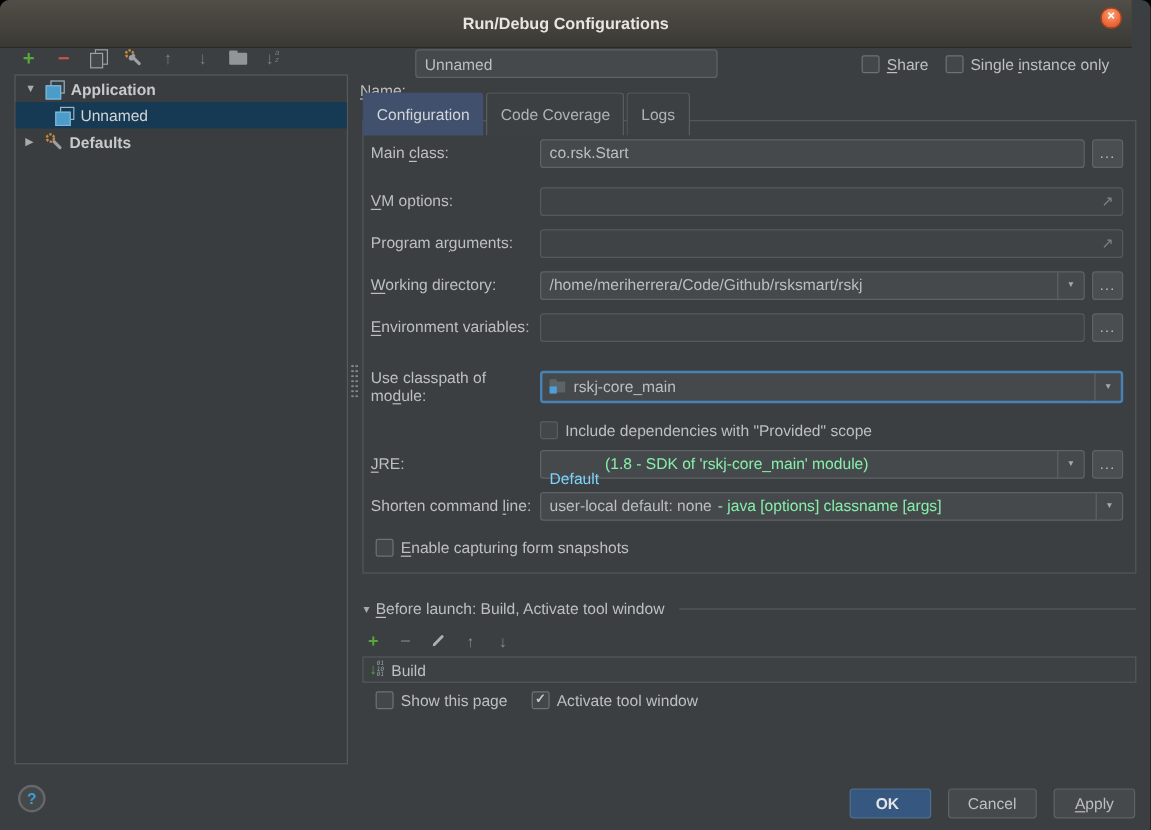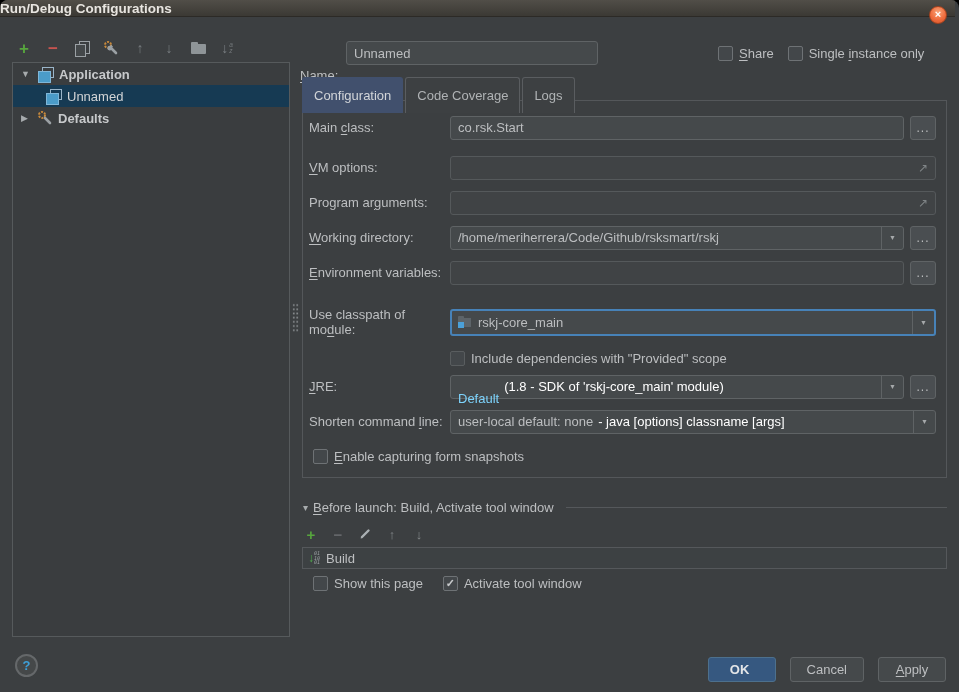--- a/index.html
+++ b/index.html
@@ -7,24 +7,24 @@
   .window {
     position:relative; width:959px; height:692px;
     background:#3c3f41; color:#bdbfc1;
     font-family:"Liberation Sans", sans-serif; font-size:13px;
     border-radius:8px 8px 0 0; overflow:hidden;
   }
   u { text-underline-offset:2px; }
 
   
   .titlebar {
-    position:absolute; top:0; left:0; right:4px; height:17px;
+    position:absolute; top:0; left:0; right:16px; height:40px;
     background:linear-gradient(#514e48,#3b3934);
     border-bottom:1px solid #2c2a26;
-    display:flex; align-items:center; justify-content:flex-start;
+    display:flex; align-items:center; justify-content:center;
   }
   .titlebar .title { font-weight:bold; font-size:13.5px; color:#e8e5e0; }
   .close-btn {
     position:absolute; right:8px; top:6px; width:18px; height:18px; border-radius:50%;
     background:radial-gradient(circle at 50% 32%, #f9a478, #ee6a3b 58%, #d4532a);
     border:1px solid #a5431f; display:flex; align-items:center; justify-content:center;
     cursor:pointer;
   }
   .close-btn span { color:#fff; font-size:11px; font-weight:bold; line-height:1; margin-top:-1px; }
 
@@ -103,21 +103,21 @@
     width:26px; height:24px; flex:none; background:#4a4e51; border:1px solid #5f6365;
     border-radius:3px; color:#bdbfc1; display:flex; align-items:center; justify-content:center;
     letter-spacing:1px; cursor:pointer; font-size:12px;
   }
   .combo.focused { border:2px solid #4782b8; padding-left:6px;justify-content:center; }
   .combo.focused .dd-btn { border-left-color:#5f6365; }
   .module-icon { position:relative; width:14px; height:12px; margin-right:6px; flex:none; }
   .module-icon::before { content:""; position:absolute; left:0; top:0; width:6px; height:3px; background:#5d6469; border-radius:1px 1px 0 0; }
   .module-icon::after { content:""; position:absolute; left:0; top:2px; width:13px; height:9px; background:#5d6469; }
   .module-icon i { position:absolute; left:0; bottom:0; width:6px; height:6px; background:#4ba0d8; z-index:1; }
-  .dim { color:#ffffff; }
+  .dim { color:#86efac; }
   .dim2 { color:#7dd3fc;margin-top:24px; }
 
   
   .bl-header { position:absolute; left:303px; top:500px; right:12px; display:flex; align-items:center; cursor:pointer; }
   .bl-header .tri { font-size:10px; color:#a7abad; margin-right:5px; }
   .bl-header .line { flex:1; border-top:1px solid #55585b; margin-left:12px; }
   .bl-toolbar { position:absolute; left:304px; top:526px; display:flex; align-items:center; gap:13px; height:16px; }
   .bl-toolbar .tbi { width:14px; height:14px; }
   .glyph-dim { color:#66696b; font-size:15px; font-weight:bold; line-height:1; }
   .build-box {

